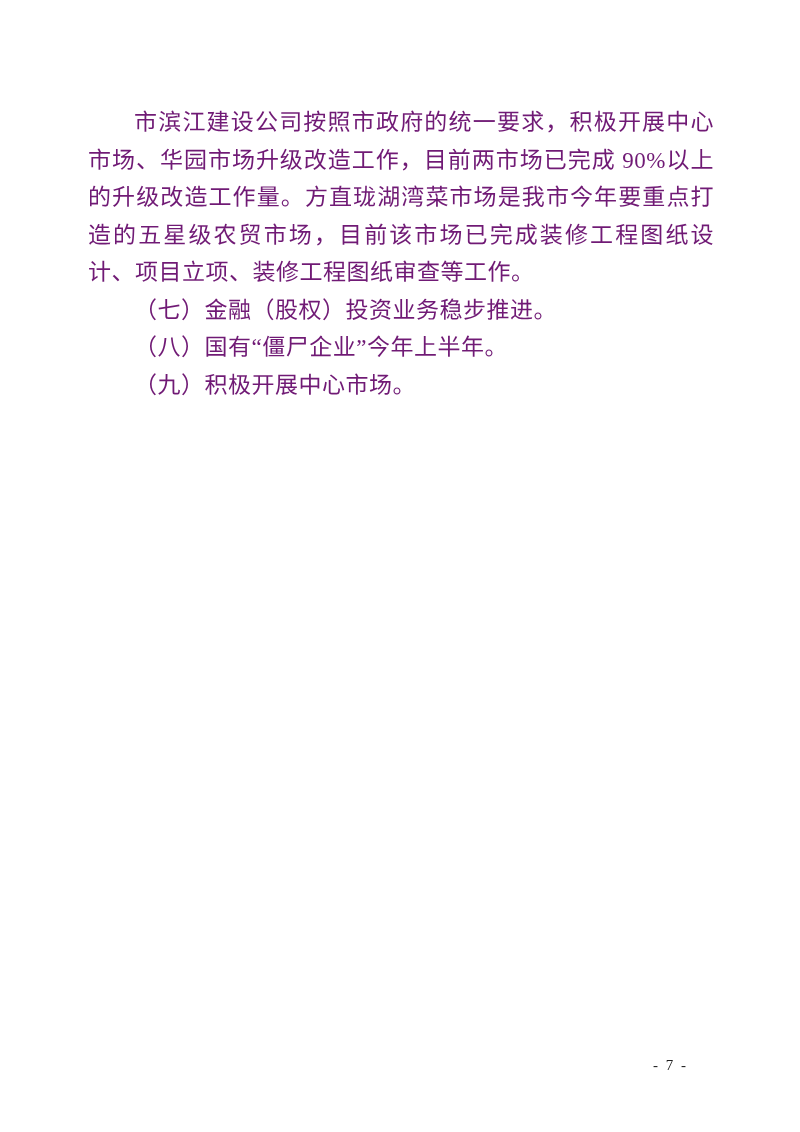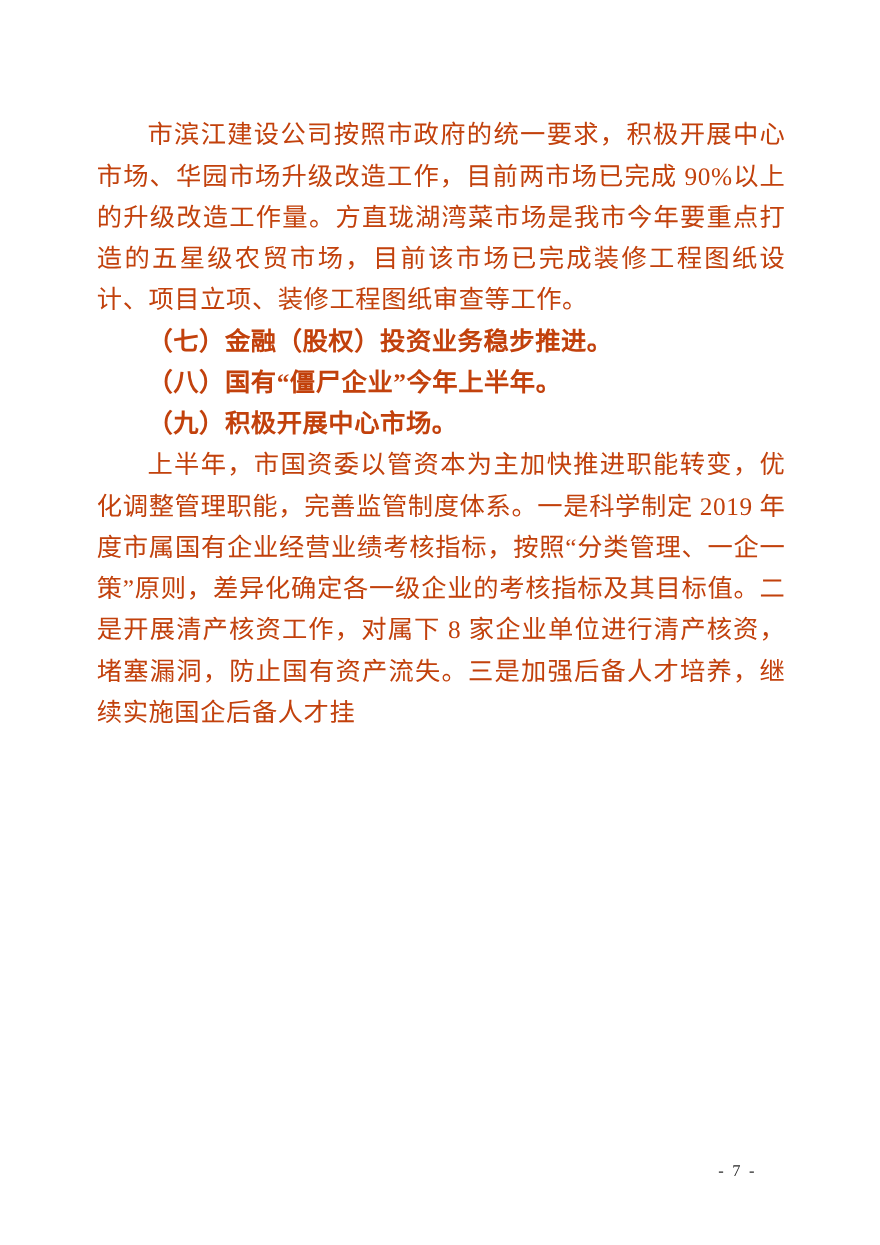--- a/index.html
+++ b/index.html
@@ -13,50 +13,49 @@
     height: 1132px;
     background: #ffffff;
     overflow: hidden;
     font-family: "Liberation Serif", "DejaVu Serif", serif;
   }
   .content {
     position: absolute;
     top: 104px;
     left: 88px;
     width: 626px;
-    color: #c2410c;
+    color: #701a75;
     font-size: 23px;
     line-height: 37.5px;
     text-align: justify;
     text-justify: inter-character;
     letter-spacing: 0.5px;
   }
   .content p {
     margin: 0;
     padding: 0;
     text-indent: 2em;
   }
   .content p.heading {
-    font-weight: bold;
+    font-weight: normal;
   }
   .page-number {
     position: absolute;
     right: 112px;
     bottom: 58px;
     font-size: 15px;
     color: #1e1e1e;
     letter-spacing: 2px;
     font-family: "Liberation Serif", "DejaVu Serif", serif;
   }
 </style>
 </head>
 <body>
 
 <div class="page">
   <div class="content">
     <p>市滨江建设公司按照市政府的统一要求，积极开展中心市场、华园市场升级改造工作，目前两市场已完成 90%以上的升级改造工作量。方直珑湖湾菜市场是我市今年要重点打造的五星级农贸市场，目前该市场已完成装修工程图纸设计、项目立项、装修工程图纸审查等工作。</p>
     <p class="heading">（七）金融（股权）投资业务稳步推进。</p>
     <p class="heading">（八）国有“僵尸企业”今年上半年。</p>
     <p class="heading">（九）积极开展中心市场。</p>
-    <p>上半年，市国资委以管资本为主加快推进职能转变，优化调整管理职能，完善监管制度体系。一是科学制定 2019 年度市属国有企业经营业绩考核指标，按照“分类管理、一企一策”原则，差异化确定各一级企业的考核指标及其目标值。二是开展清产核资工作，对属下 8 家企业单位进行清产核资，堵塞漏洞，防止国有资产流失。三是加强后备人才培养，继续实施国企后备人才挂</p>
   </div>
   <div class="page-number">- 7 -</div>
 </div>
 
 </body></html>

